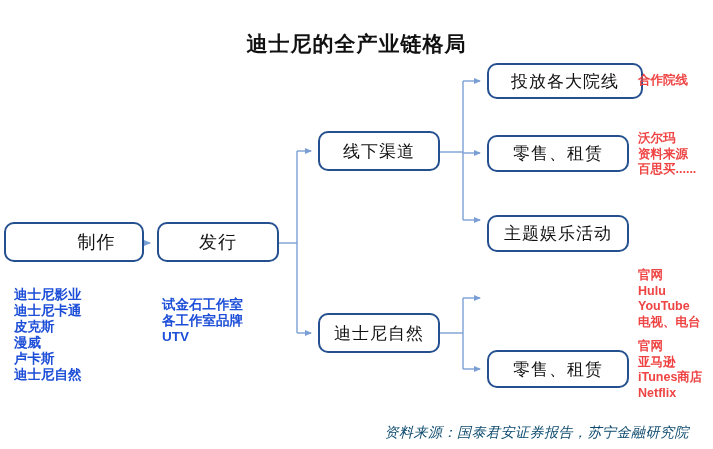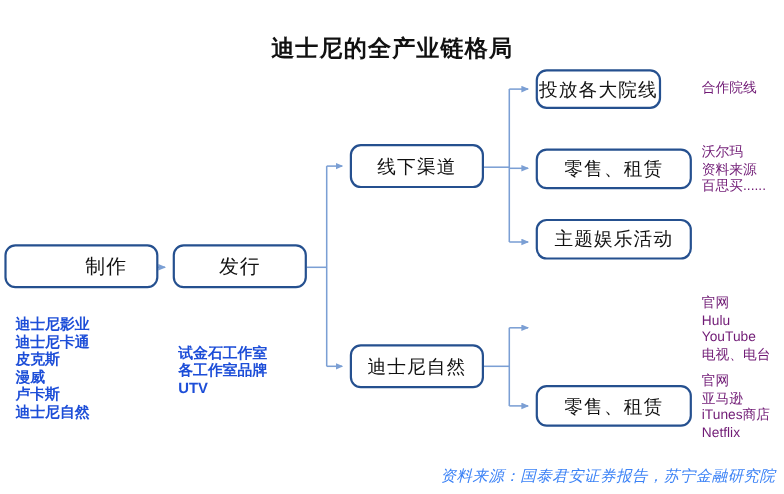--- a/index.html
+++ b/index.html
@@ -38,39 +38,39 @@
     justify-content: center;
     font-size: 17px;
     color: #111111;
     letter-spacing: 1px;
     font-weight: 500;
   }
   .note {
     position: absolute;
     font-size: 12.5px;
     line-height: 15.5px;
-    color: #701a75;
-    font-weight: 400;
+    color: #ef4444;
+    font-weight: 700;
     white-space: pre-line;
   }
   .company-list {
     position: absolute;
     font-size: 13.5px;
     line-height: 16px;
     color: #1d4ed8;
     font-weight: 600;
     white-space: pre-line;
   }
   .source {
     position: absolute;
     top: 424px;
-    right: 8px;
+    right: 24px;
     font-size: 14px;
     font-style: italic;
-    color: #3b82f6;
+    color: #0c4a6e;
     font-weight: 500;
     letter-spacing: 0.5px;
   }
   svg.connectors {
     position: absolute;
     top: 0;
     left: 0;
   }
 </style>
 </head>
@@ -109,37 +109,37 @@
   </svg>
 
   <div class="node" style="left:4px; top:222px; width:140px; height:40px; font-size:18px;padding-left:45px;">制作</div>
 
   <div class="node" style="left:318px; top:131px; width:122px; height:40px;">线下渠道</div>
 
   <div class="node" style="left:157px; top:222px; width:122px; height:40px; font-size:18px;">发行</div>
 
   <div class="node" style="left:318px; top:313px; width:122px; height:40px;">迪士尼自然</div>
 
-  <div class="node" style="left:487px; top:63px; width:114px; height:36px;">投放各大院线</div>
+  <div class="node" style="left:487px; top:63px; width:156px; height:36px;">投放各大院线</div>
 
   <div class="node" style="left:487px; top:135px; width:142px; height:37px;">零售、租赁</div>
 
-  <div class="node" style="left:487px; top:199px; width:142px; height:37px;">主题娱乐活动</div>
+  <div class="node" style="left:487px; top:215px; width:142px; height:37px;">主题娱乐活动</div>
 
 
   <div class="node" style="left:487px; top:350px; width:142px; height:38px;">零售、租赁</div>
 
   <div class="company-list" style="left:14px; top:287px;">迪士尼影业
 迪士尼卡通
 皮克斯
 漫威
 卢卡斯
 迪士尼自然</div>
 
-  <div class="company-list" style="left:162px; top:313px;">试金石工作室
+  <div class="company-list" style="left:162px; top:297px;">试金石工作室
 各工作室品牌
 UTV</div>
 
   <div class="note" style="left:638px; top:73px;">合作院线</div>
 
   <div class="note" style="left:638px; top:131px;">沃尔玛
 资料来源
 百思买......</div>
 
 

